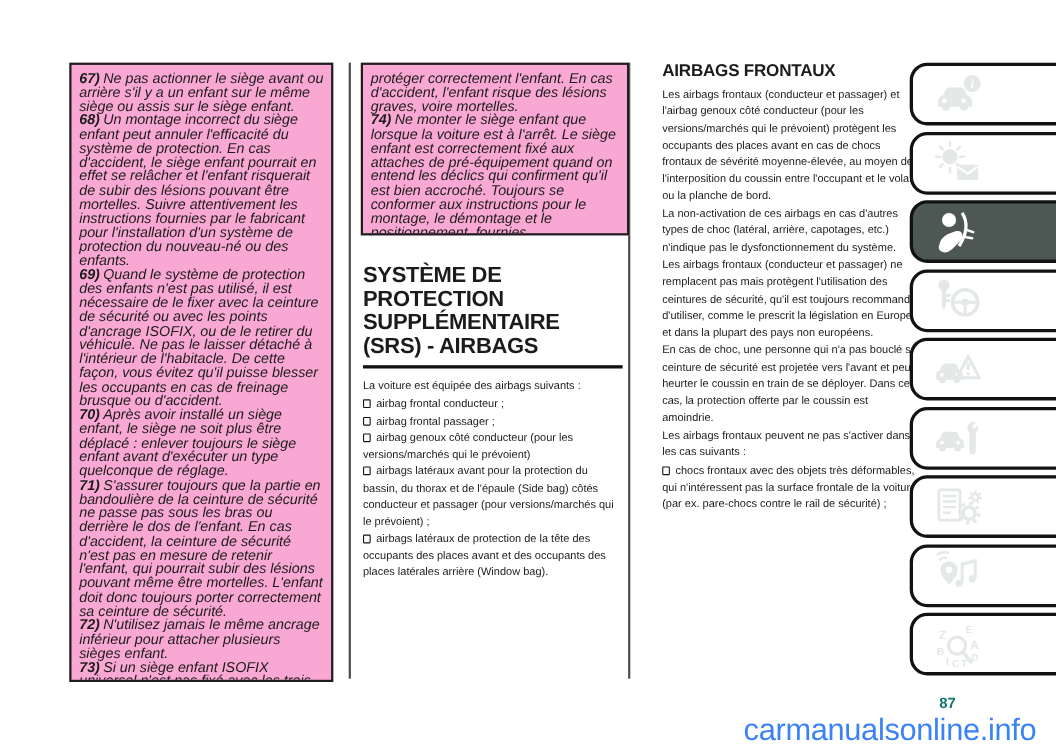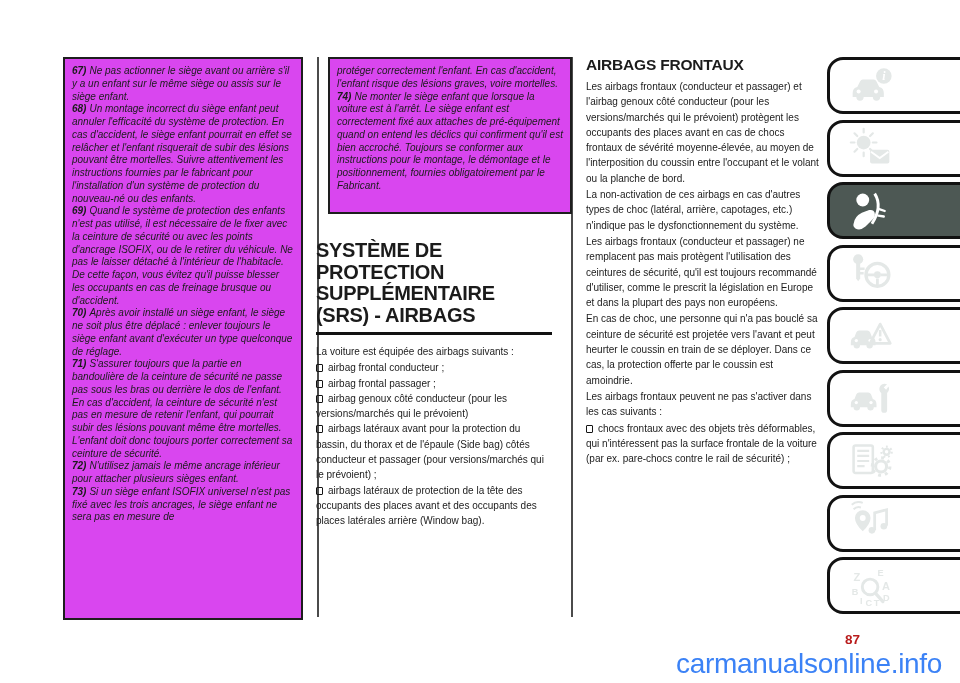--- a/index.html
+++ b/index.html
@@ -1,53 +1,53 @@
 <!DOCTYPE html>
 <html><head>
 <meta charset="utf-8">
 <style>
   html,body{margin:0;padding:0;}
   body{width:960px;height:683px;position:relative;background:#ffffff;overflow:hidden;
        font-family:"Liberation Sans",sans-serif;color:#1b1b1b;}
   
-  .note-box{position:absolute;box-sizing:border-box;border:2px solid #1e1e1e;background:#d946ef;
-            padding:6px 7px;font-style:italic;font-size:10px;line-height:12.75px;overflow:hidden;}
+  .note-box{position:absolute;box-sizing:border-box;border:2px solid #1e1e1e;background:#f9a8d4;
+            padding:6px 7px;font-style:italic;font-size:13px;line-height:12.75px;overflow:hidden;}
   #left-box{left:63px;top:57px;width:240px;height:563px;}
   #mid-box{left:328px;top:57px;width:244px;height:157px;}
   .note-box p{margin:0;}
   .note-num{font-weight:bold;margin-right:3px;}
   
   .vdivider{position:absolute;top:57px;height:560px;width:2px;background:#4b4b4b;}
   #divider-1{left:317px;}
   #divider-2{left:571px;}
   
-  #mid-col{position:absolute;left:316px;top:240px;width:236px;}
+  #mid-col{position:absolute;left:330px;top:240px;width:236px;}
   #srs-title{margin:0 0 9px 0;font-size:20px;line-height:21.5px;font-weight:bold;
              letter-spacing:-0.3px;white-space:pre-line;border-bottom:3px solid #111;
              padding-bottom:6px;}
   .body-text{font-size:10px;line-height:15.3px;}
   .body-text p{margin:0 0 1px 0;}
   ul.bullets{list-style:none;margin:0;padding:0;}
   ul.bullets li{margin:0;}
   .sq{display:inline-block;width:7px;height:8px;border:1.7px solid #141414;border-radius:1px;
       margin-right:5px;vertical-align:-1px;box-sizing:border-box;}
   
-  #right-col{position:absolute;left:586px;top:56px;width:234px;}
+  #right-col{position:absolute;left:602px;top:56px;width:234px;}
   #frontal-title{margin:0 0 5px 0;font-size:15.5px;font-weight:bold;letter-spacing:-0.2px;}
   
   #sidebar{position:absolute;left:827px;top:57px;width:133px;display:flex;
            flex-direction:column;gap:5.5px;}
   .tab{height:57px;width:150px;box-sizing:border-box;border:3px solid #121212;
        border-radius:16px 10px 10px 16px;display:flex;align-items:center;
        padding-left:19px;background:#ffffff;color:#e4e8e7;flex:0 0 auto;}
   .tab.active{background:#4d5854;color:#ffffff;}
   .tab svg{width:44px;height:44px;display:block;}
   
-  #page-number{position:absolute;left:845px;top:632px;width:24px;text-align:left;
-               font-size:13.5px;font-weight:bold;color:#b91c1c;}
+  #page-number{position:absolute;left:845px;top:632px;width:24px;text-align:right;
+               font-size:13.5px;font-weight:bold;color:#0f766e;}
   #watermark{position:absolute;left:676px;top:648px;font-size:28px;color:#3b82f6;
              letter-spacing:-0.3px;}
 </style>
 </head>
 <body>
 
 <div id="left-box" class="note-box">
   <p><span class="note-num">67)</span><span>Ne pas actionner le siège avant ou arrière s'il y a un enfant sur le même siège ou assis sur le siège enfant.</span></p>
   <p><span class="note-num">68)</span><span>Un montage incorrect du siège enfant peut annuler l'efficacité du système de protection. En cas d'accident, le siège enfant pourrait en effet se relâcher et l'enfant risquerait de subir des lésions pouvant être mortelles. Suivre attentivement les instructions fournies par le fabricant pour l'installation d'un système de protection du nouveau-né ou des enfants.</span></p>
   <p><span class="note-num">69)</span><span>Quand le système de protection des enfants n'est pas utilisé, il est nécessaire de le fixer avec la ceinture de sécurité ou avec les points d'ancrage ISOFIX, ou de le retirer du véhicule. Ne pas le laisser détaché à l'intérieur de l'habitacle. De cette façon, vous évitez qu'il puisse blesser les occupants en cas de freinage brusque ou d'accident.</span></p>

